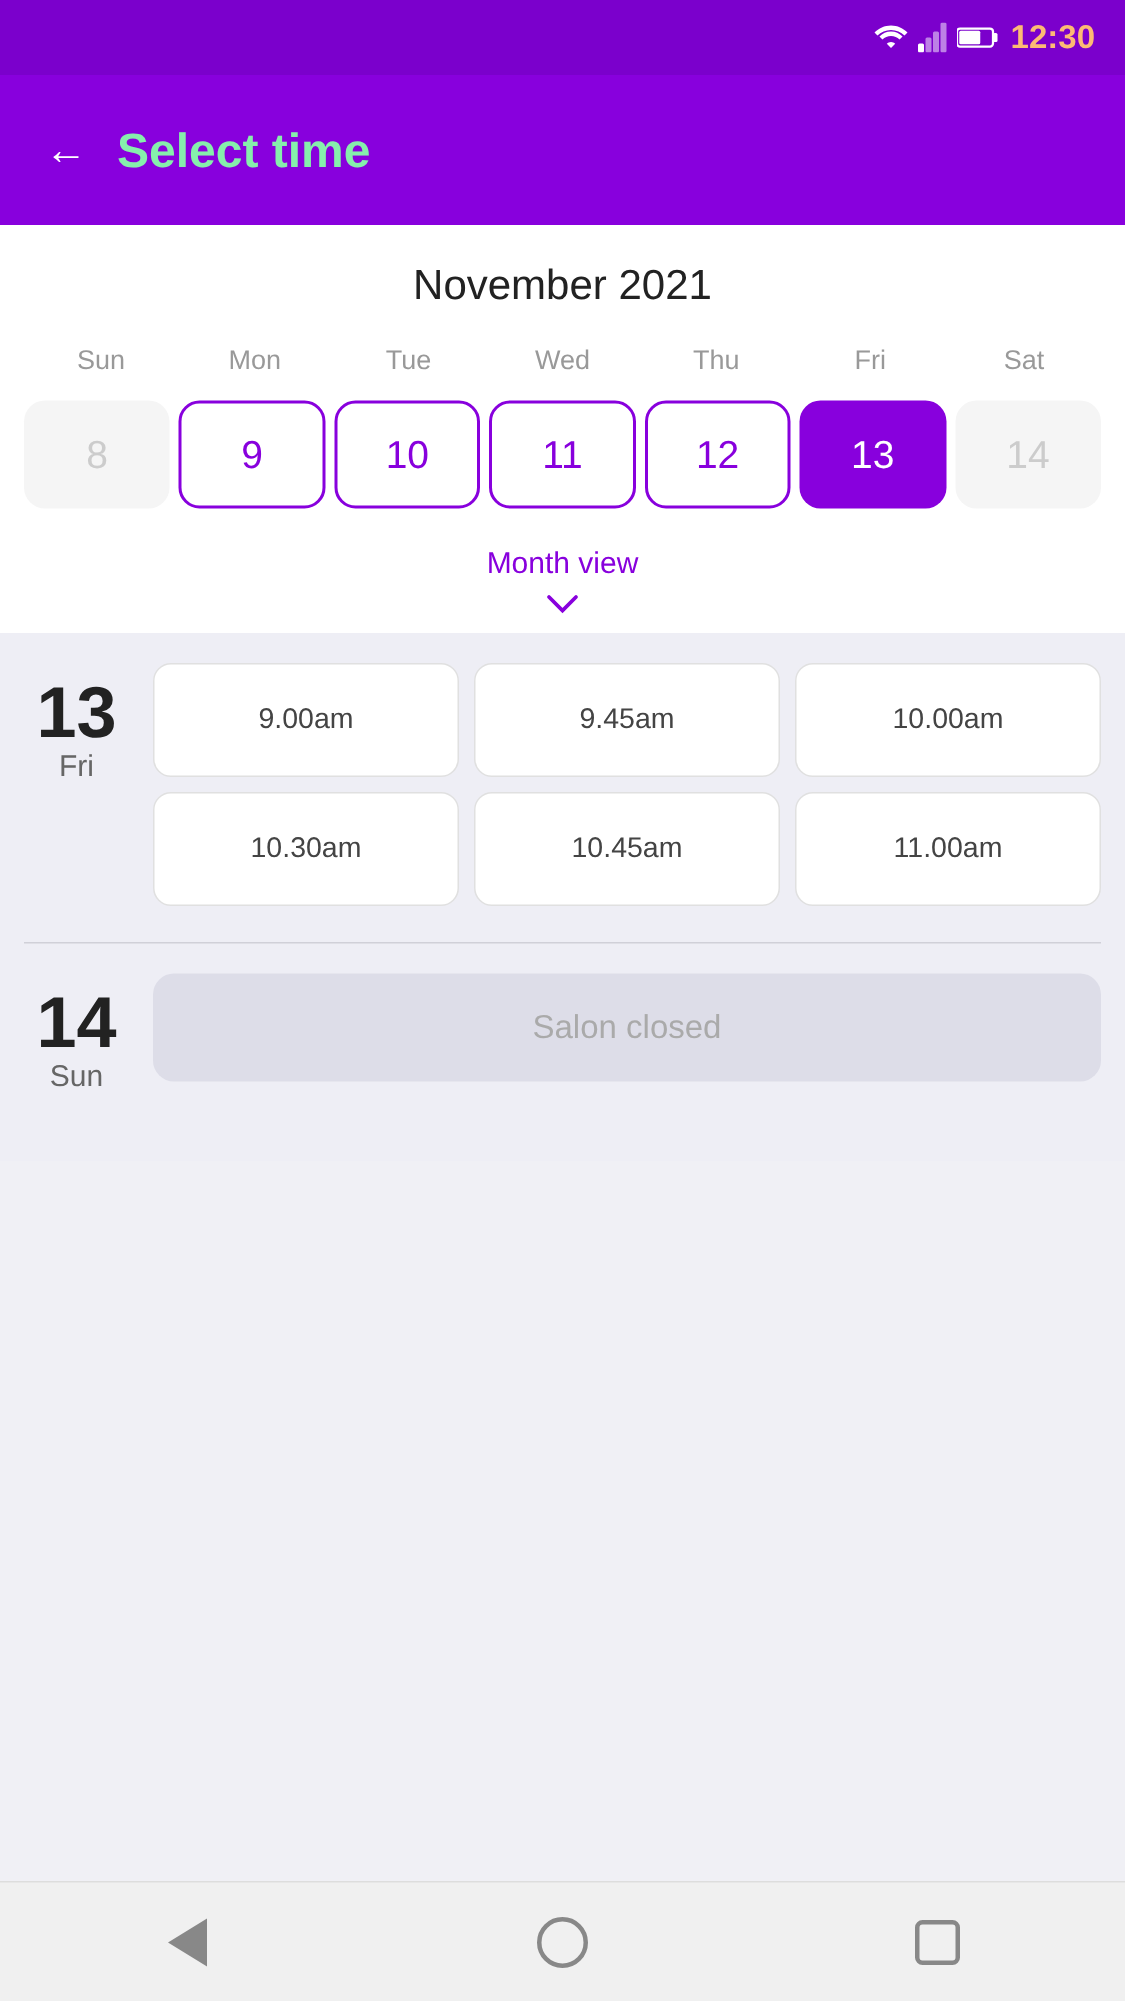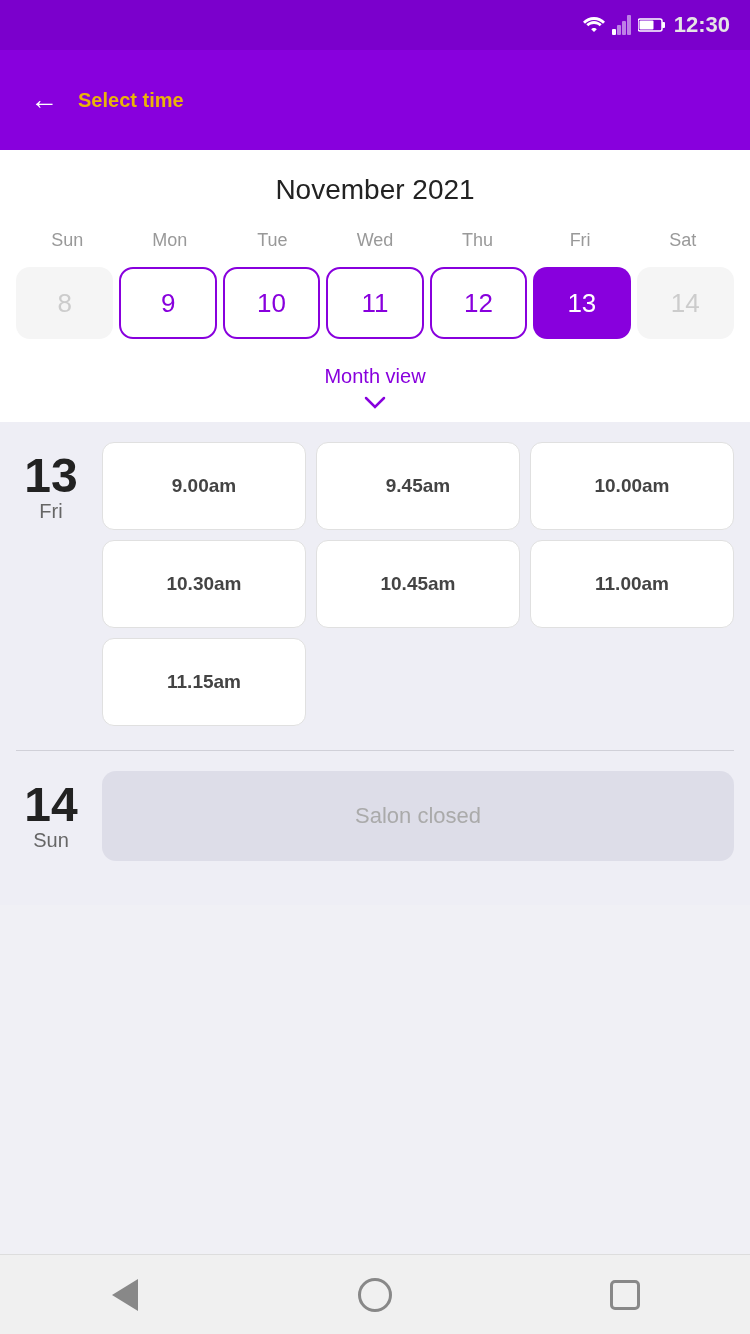--- a/index.html
+++ b/index.html
@@ -16,21 +16,21 @@
     .status-bar {
       background: #7b00cc;
       height: 50px;
       display: flex;
       align-items: center;
       justify-content: flex-end;
       padding: 0 20px;
       gap: 8px;
     }
     .status-bar .time {
-      color: #e5e5e5;
+      color: #fdba74;
       font-size: 22px;
       font-weight: 600;
     }
     .status-icons {
       display: flex;
       align-items: center;
       gap: 6px;
     }
 
     
@@ -44,22 +44,22 @@
     }
     .back-btn {
       color: white;
       font-size: 28px;
       cursor: pointer;
       background: none;
       border: none;
       padding: 0;
     }
     .header-title {
-      color: #eab308;
-      font-size: 20px;
+      color: #86efac;
+      font-size: 32px;
       font-weight: 700;
     }
 
     
     .calendar-section {
       background: white;
       padding: 24px 16px 8px;
     }
     .month-title {
       text-align: center;
@@ -153,43 +153,42 @@
     }
     .time-slots-grid {
       flex: 1;
       display: grid;
       grid-template-columns: repeat(3, 1fr);
       gap: 10px;
     }
     .time-slot {
       background: white;
       border-radius: 12px;
-      height: 88px;
+      height: 76px;
       display: flex;
       align-items: center;
       justify-content: center;
       font-size: 19px;
       color: #444;
       cursor: pointer;
       border: 1px solid #e0e0e0;
-      font-weight: bold;
     }
 
     .divider {
       height: 1px;
       background: #d0d0d8;
       margin: 10px 0 20px;
     }
 
     
     .salon-closed-slot {
       flex: 1;
       background: #dddde8;
       border-radius: 14px;
-      height: 90px;
+      height: 72px;
       display: flex;
       align-items: center;
       justify-content: center;
       font-size: 22px;
       color: #aaa;
     }
 
     
     .bottom-nav {
       position: fixed;
@@ -312,21 +311,20 @@
         <span class="day-number">13</span>
         <span class="day-name">Fri</span>
       </div>
       <div class="time-slots-grid">
         <div class="time-slot">9.00am</div>
         <div class="time-slot">9.45am</div>
         <div class="time-slot">10.00am</div>
         <div class="time-slot">10.30am</div>
         <div class="time-slot">10.45am</div>
         <div class="time-slot">11.00am</div>
-        <div class="time-slot">11.15am</div>
       </div>
     </div>
 
     <div class="divider"></div>
 
     <div class="day-group">
       <div class="day-label">
         <span class="day-number">14</span>
         <span class="day-name">Sun</span>
       </div>

